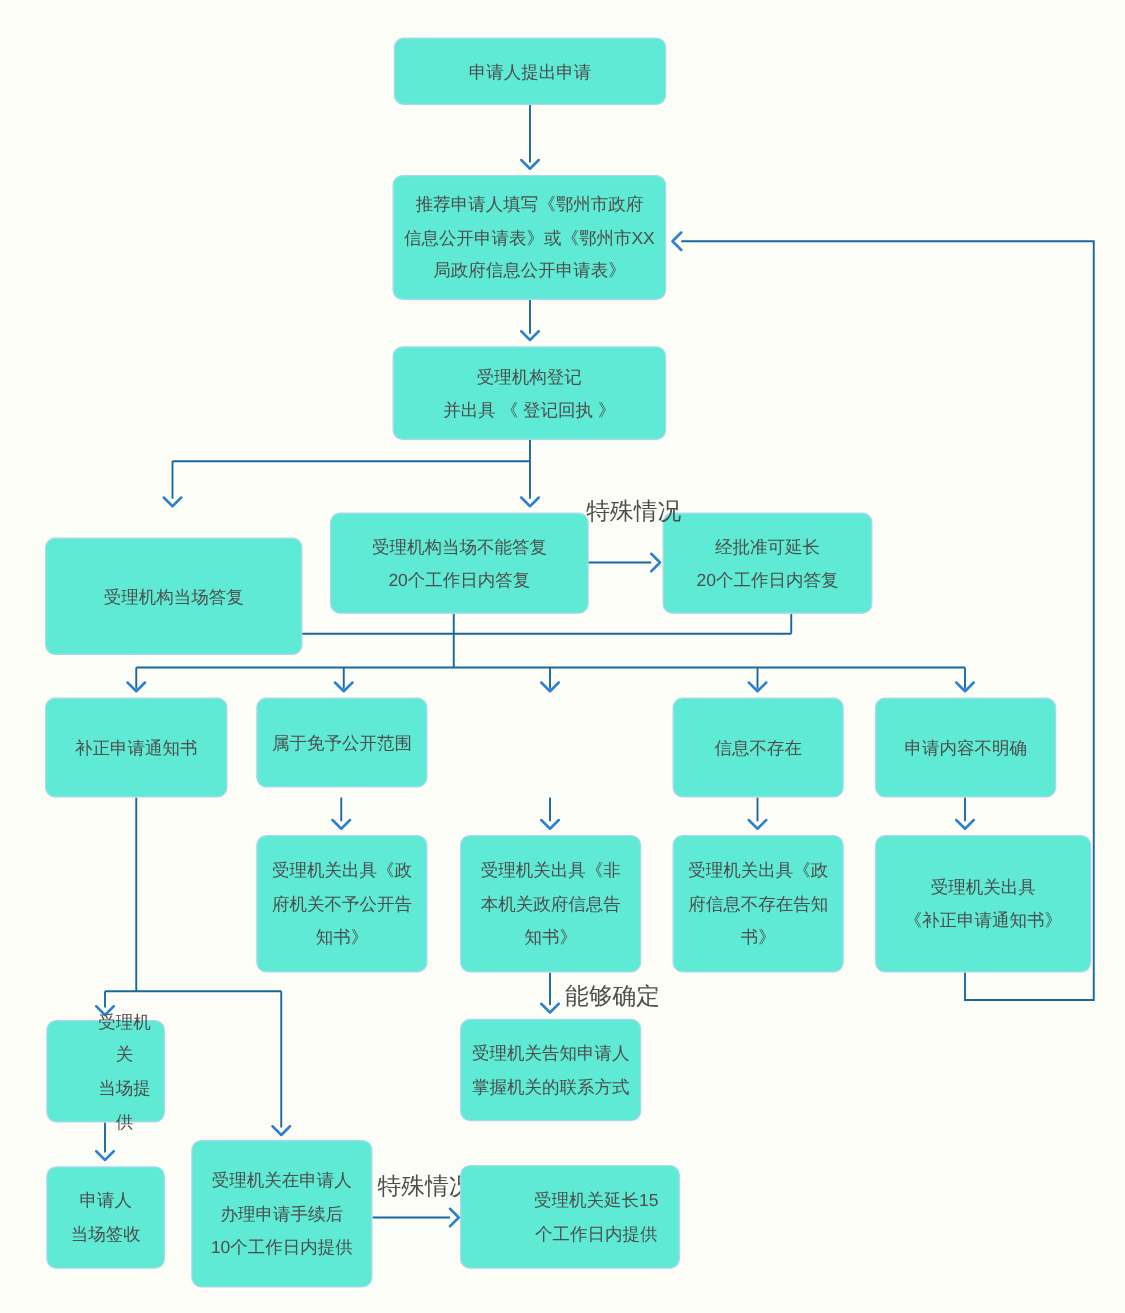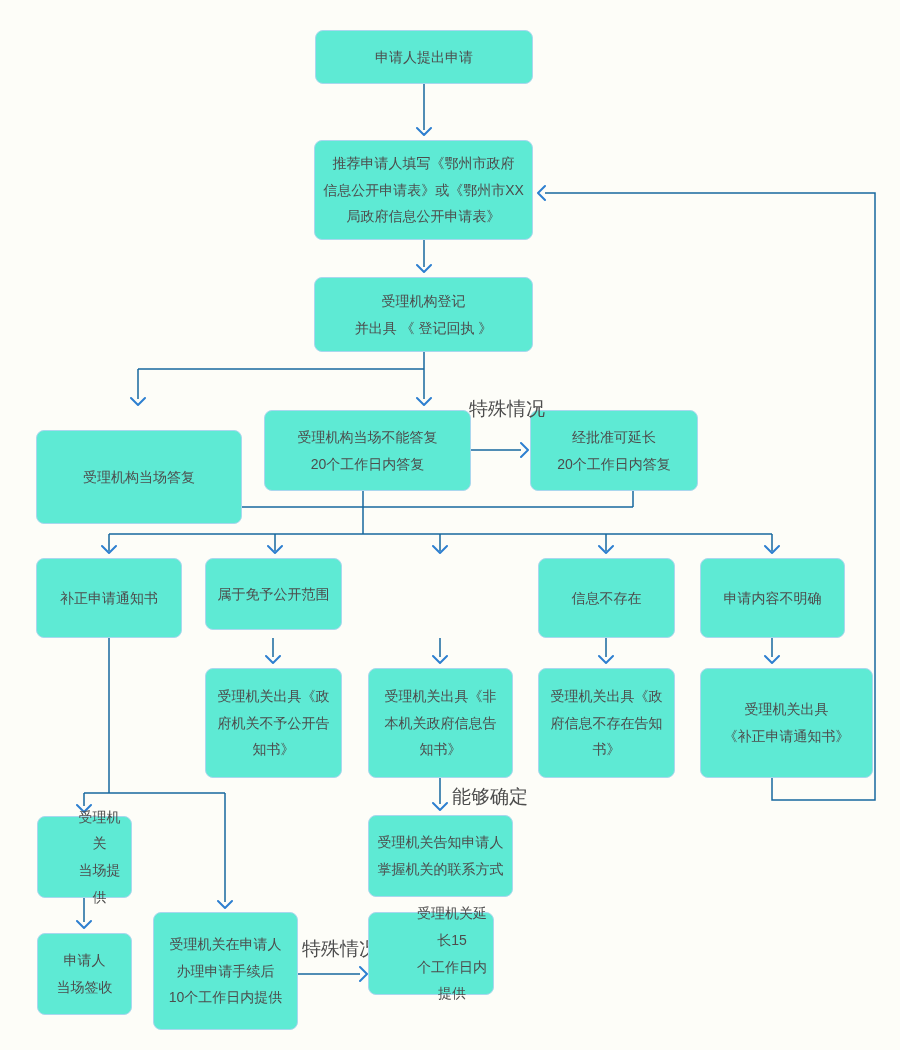--- a/index.html
+++ b/index.html
@@ -124,16 +124,16 @@
 掌握机关的联系方式</div>
 
   <div class="node" style="left:37px; top:816px; width:95px; height:82px;padding-left:36px;">受理机关
 当场提供</div>
   <div class="node" style="left:37px; top:933px; width:95px; height:82px;">申请人
 当场签收</div>
   <div class="node" style="left:153px; top:912px; width:145px; height:118px;">受理机关在申请人
 办理申请手续后
 10个工作日内提供</div>
   <div class="edge-label" style="left:302px; top:936px;">特殊情况</div>
-  <div class="node" style="left:368px; top:912px; width:126px; height:83px;padding-left:48px;">受理机关延长15
+  <div class="node" style="left:368px; top:932px; width:176px; height:83px;padding-left:48px;">受理机关延长15
 个工作日内提供</div>
 
 </div>
 
 </body></html>

